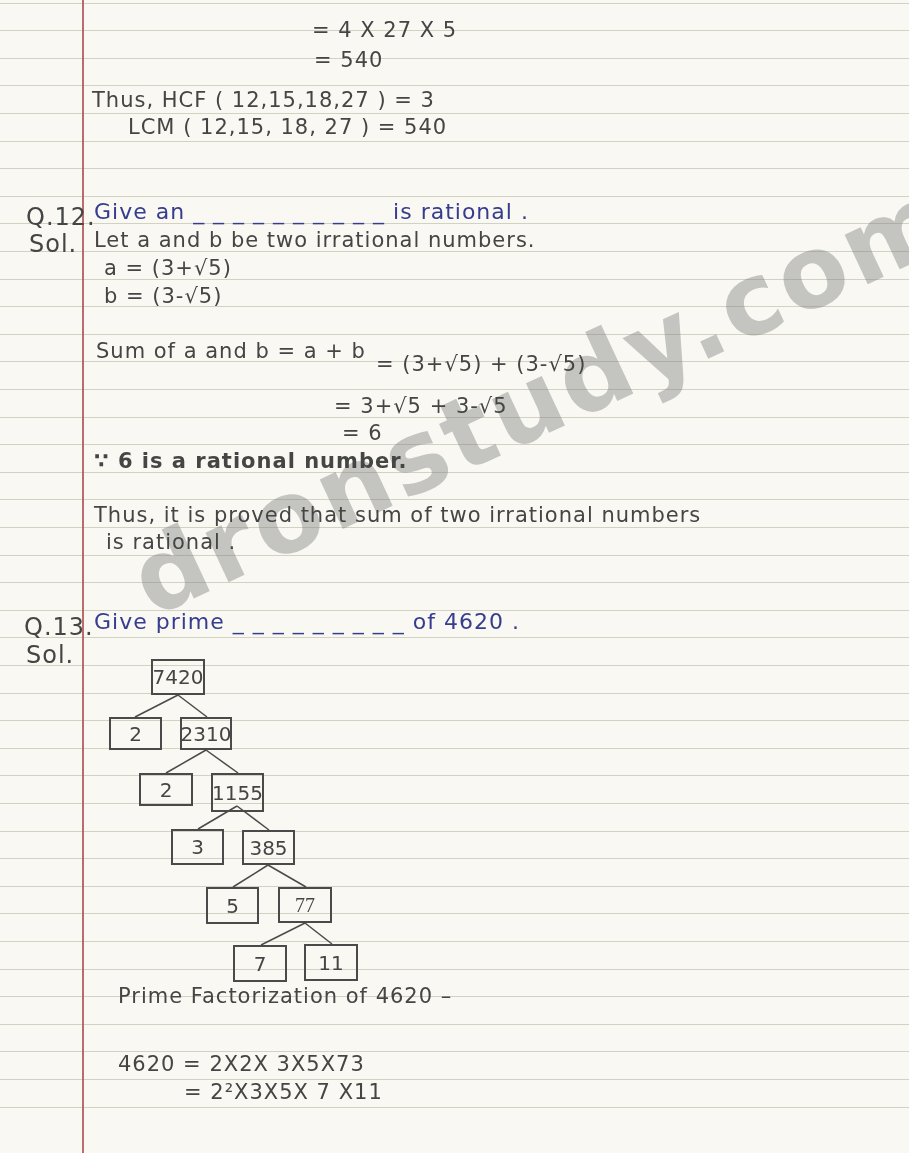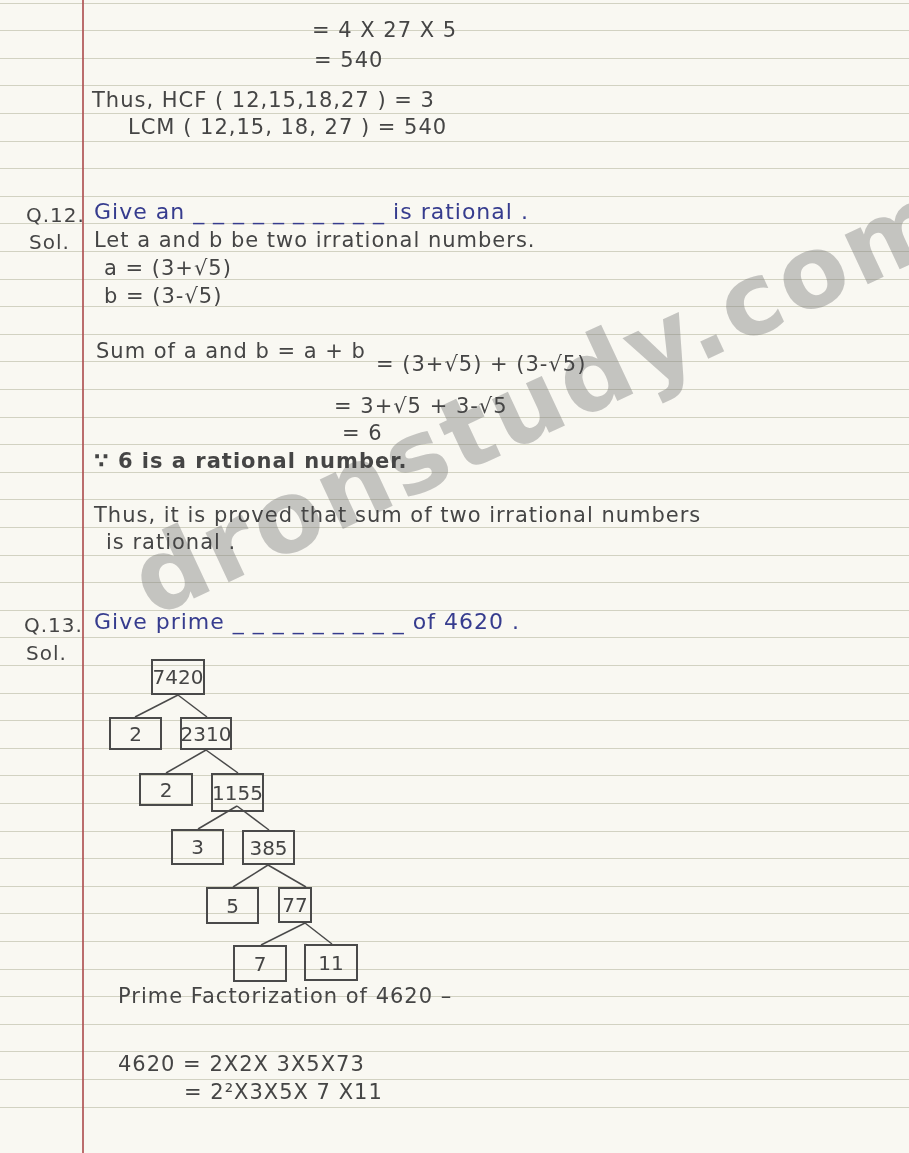--- a/index.html
+++ b/index.html
@@ -21,21 +21,21 @@
   }
   .hw{
     position:absolute;
     color:#454545;
     font-size:21px;
     letter-spacing:1px;
     white-space:nowrap;
     z-index:3;
   }
   .hw-blue{color:#363c8e;font-size:22px;}
-  .label{font-size:20px;}
+  .label{font-size:24px;}
   .watermark{
     position:absolute;left:138px;top:528px;
     font-size:100px;font-weight:bold;
     color:rgba(125,125,125,0.42);
     letter-spacing:4px;
     transform:rotate(-25deg);
     transform-origin:0 50%;
     white-space:nowrap;
     z-index:2;
     user-select:none;
@@ -103,21 +103,21 @@
   </svg>
 
   <div class="tree-node" style="left:151px;top:659px;width:54px;height:36px;">7420</div>
   <div class="tree-node" style="left:109px;top:717px;width:53px;height:33px;">2</div>
   <div class="tree-node" style="left:180px;top:717px;width:52px;height:33px;">2310</div>
   <div class="tree-node" style="left:139px;top:773px;width:54px;height:33px;">2</div>
   <div class="tree-node" style="left:211px;top:773px;width:53px;height:39px;">1155</div>
   <div class="tree-node" style="left:171px;top:829px;width:53px;height:36px;">3</div>
   <div class="tree-node" style="left:242px;top:830px;width:53px;height:35px;">385</div>
   <div class="tree-node" style="left:206px;top:887px;width:53px;height:37px;">5</div>
-  <div class="tree-node" style="left:278px;top:887px;width:34px;height:36px;">77</div>
+  <div class="tree-node" style="left:278px;top:887px;width:54px;height:36px;font-family:Liberation Serif, serif;">77</div>
   <div class="tree-node" style="left:233px;top:945px;width:54px;height:37px;">7</div>
   <div class="tree-node" style="left:304px;top:944px;width:54px;height:37px;">11</div>
 
   <div class="hw" style="left:101px;top:984px;margin-left:17px;">Prime Factorization of 4620 –</div>
   <div class="hw" style="left:118px;top:1052px;">4620  =  2X2X 3X5X73</div>
   <div class="hw" style="left:184px;top:1080px;">=  2²X3X5X 7 X11</div>
 
 </div>
 
 </body></html>

